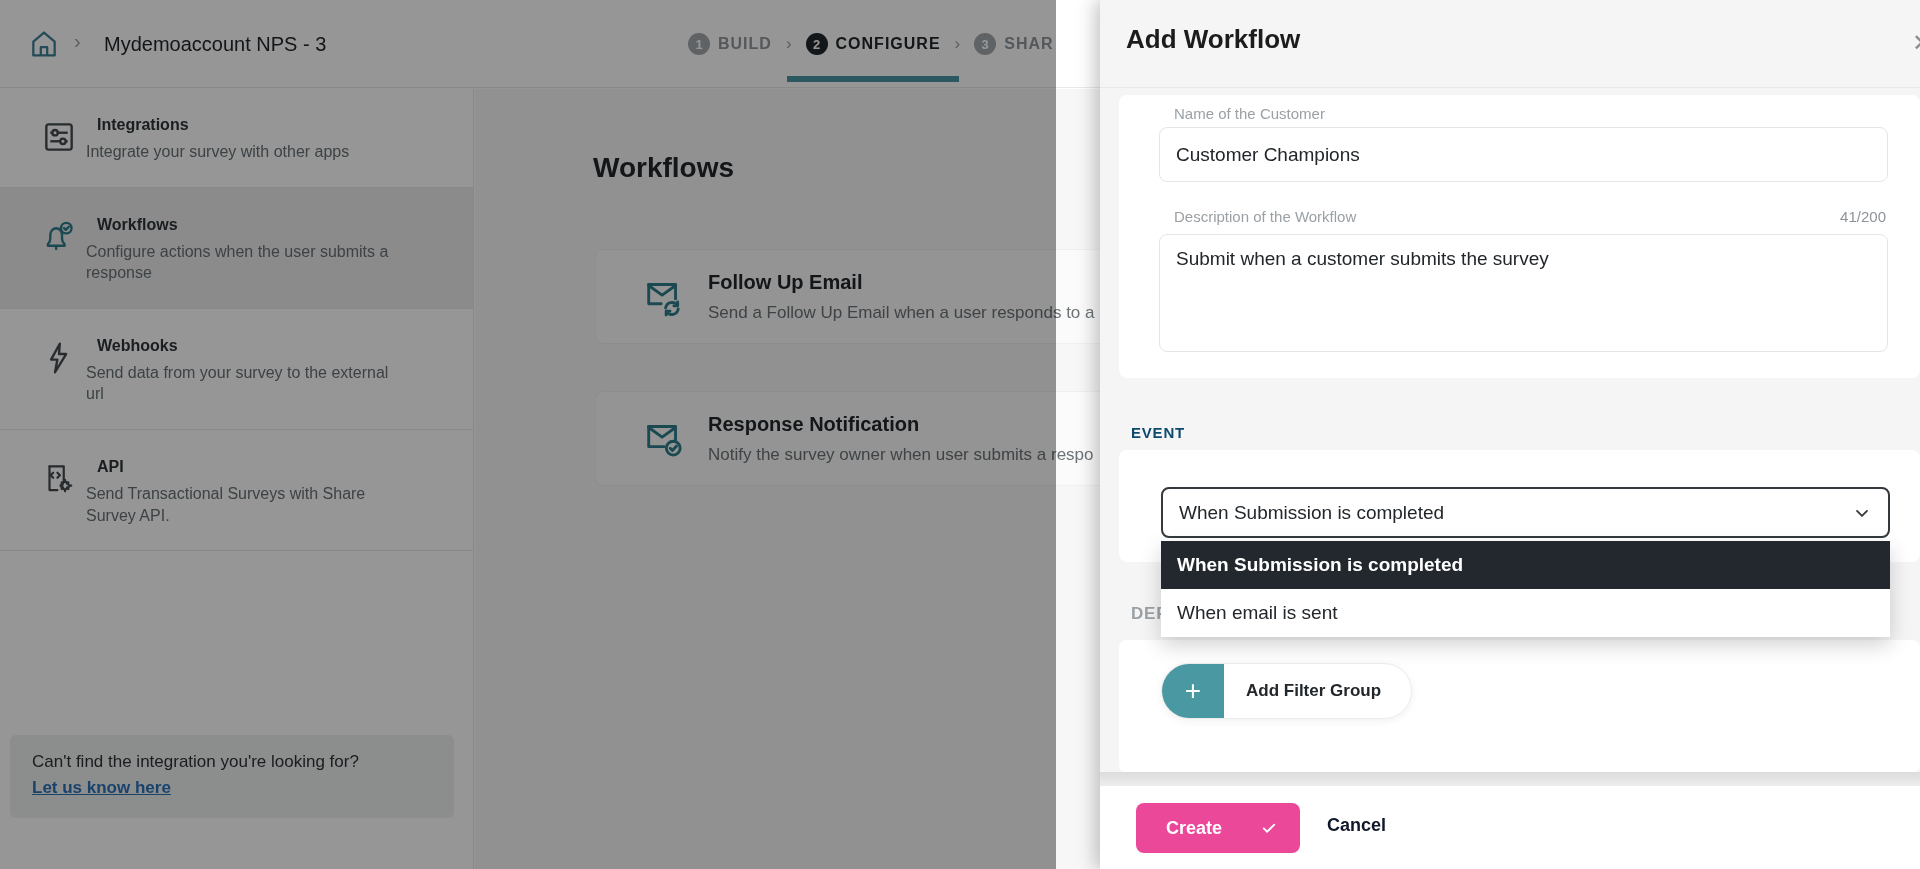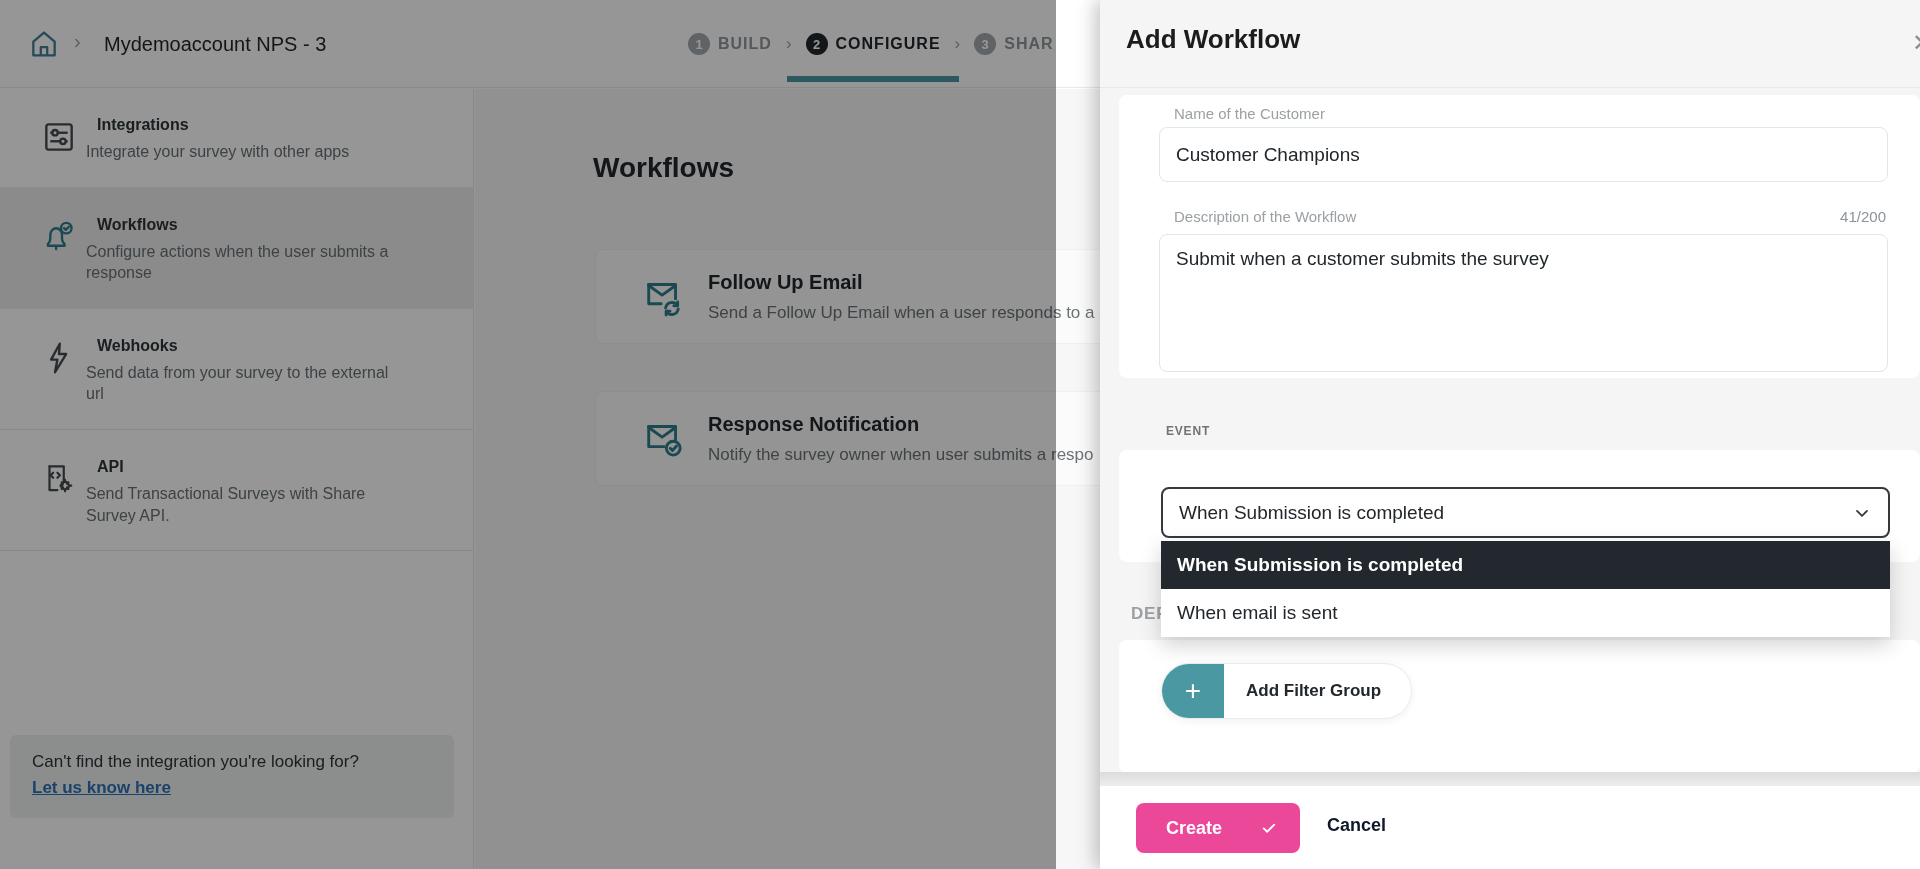--- a/index.html
+++ b/index.html
@@ -49,23 +49,23 @@
   .modal { position:absolute; left:1100px; top:0; width:864px; height:869px; background:#f5f5f5; z-index:10; box-shadow:-4px 0 18px rgba(0,0,0,0.25); }
   .modal-header { position:absolute; left:0; top:0; width:864px; height:88px; border-bottom:1px solid #e9e9e9; }
   .modal-title { position:absolute; left:26px; top:24px; font-size:26px; font-weight:700; color:#1c1c1c; }
   .modal-close { position:absolute; left:803px; top:24px; width:38px; height:38px; display:flex; align-items:center; justify-content:center; font-size:24px; color:#8a9095; cursor:pointer; }
 
   .card { position:absolute; background:#fff; border-radius:8px; }
   .card-a { left:19px; top:95px; width:801px; height:283px; }
   .fld-label { position:absolute; font-size:15px; color:#9aa0a4; }
   .fld-counter { position:absolute; font-size:15px; color:#8d9398; }
   .txt-input { position:absolute; left:40px; width:729px; height:55px; border:1px solid #e4e6e6; border-radius:8px; background:#fff; font-family:"Liberation Sans", sans-serif; font-size:19px; color:#22272b; padding:0 16px; outline:none; }
-  .txt-area { position:absolute; left:40px; width:729px; height:138px; border:1px solid #e4e6e6; border-radius:8px; background:#fff; font-family:"Liberation Sans", sans-serif; font-size:19px; color:#22272b; padding:13px 16px; resize:none; outline:none; }
-
-  .event-label { position:absolute; left:31px; top:424px; font-size:12px; font-weight:700; letter-spacing:0.8px; color:#737373;margin-left:35px; }
+  .txt-area { position:absolute; left:40px; width:729px; height:118px; border:1px solid #e4e6e6; border-radius:8px; background:#fff; font-family:"Liberation Sans", sans-serif; font-size:19px; color:#22272b; padding:13px 16px; resize:none; outline:none; }
+
+  .event-label { position:absolute; left:31px; top:424px; font-size:15px; font-weight:700; letter-spacing:0.8px; color:#0c4a6e; }
   .card-b { left:19px; top:450px; width:801px; height:112px; }
   .select-box { position:absolute; left:42px; top:37px; width:729px; height:51px; background:#fff; border:2px solid #34393d; border-radius:8px; display:flex; align-items:center; padding:0 16px; cursor:pointer; }
   .select-value { font-size:19px; color:#22272b; flex:1; }
 
   .dropdown { position:absolute; left:61px; top:541px; width:729px; background:#fff; box-shadow:0 8px 20px rgba(0,0,0,0.18); z-index:12; }
   .dd-opt { height:48px; display:flex; align-items:center; padding:0 16px; font-size:19px; color:#22272b; cursor:pointer; }
   .dd-opt.sel { background:#22282d; color:#fff; font-weight:600; }
 
   .partial-label { position:absolute; left:31px; top:604px; width:32px; overflow:hidden; font-size:17px; font-weight:700; letter-spacing:0.8px; color:#9aa0a4; white-space:nowrap; }
 

